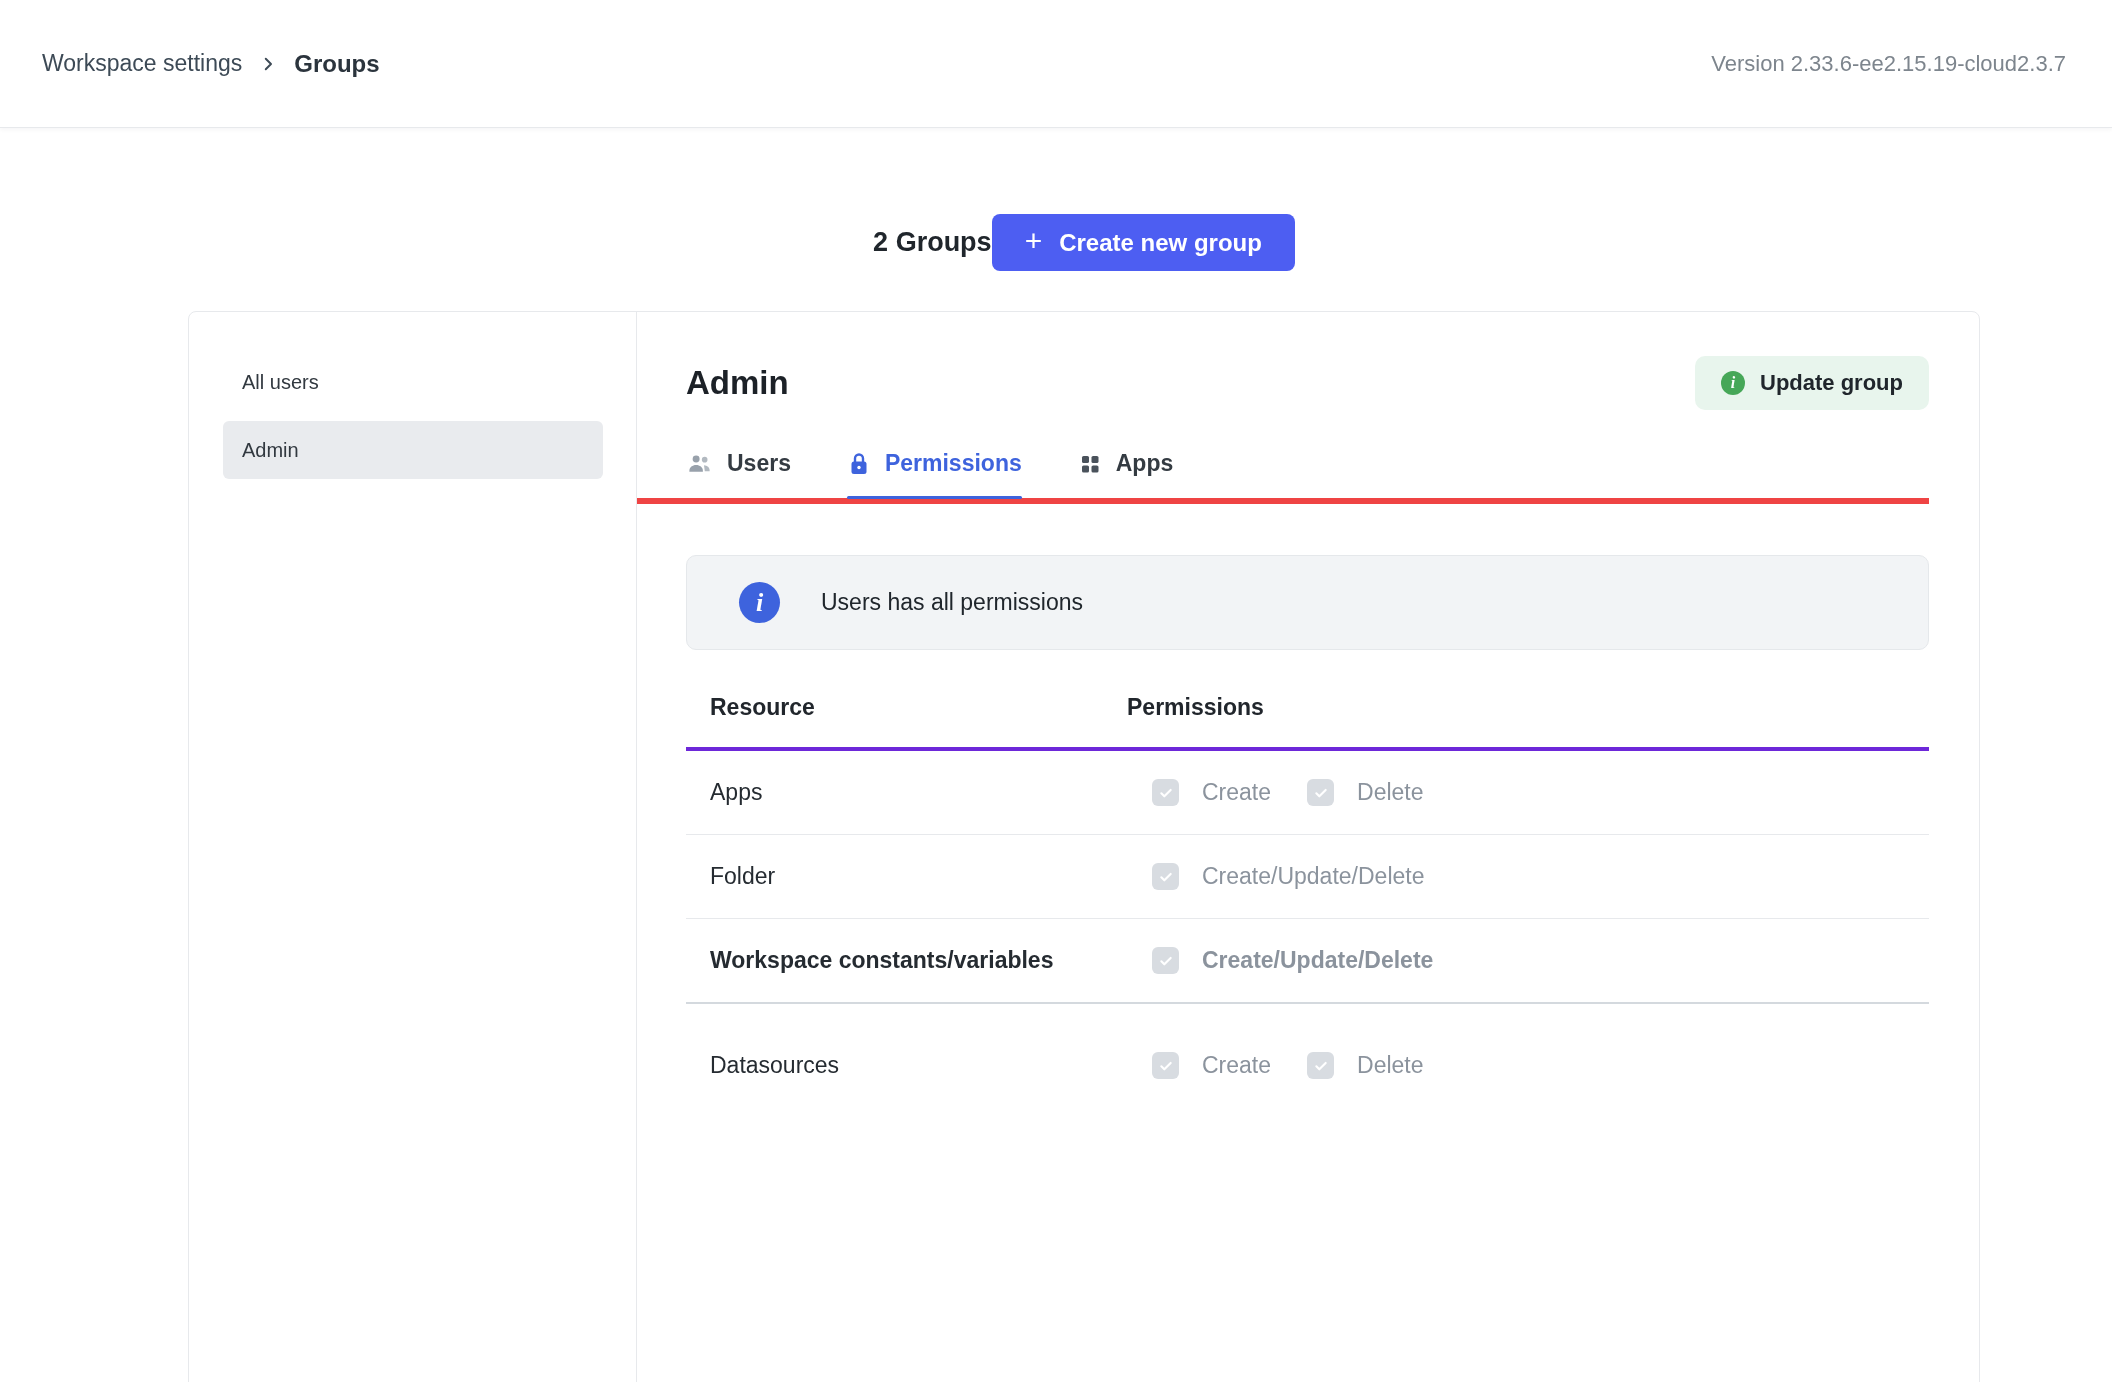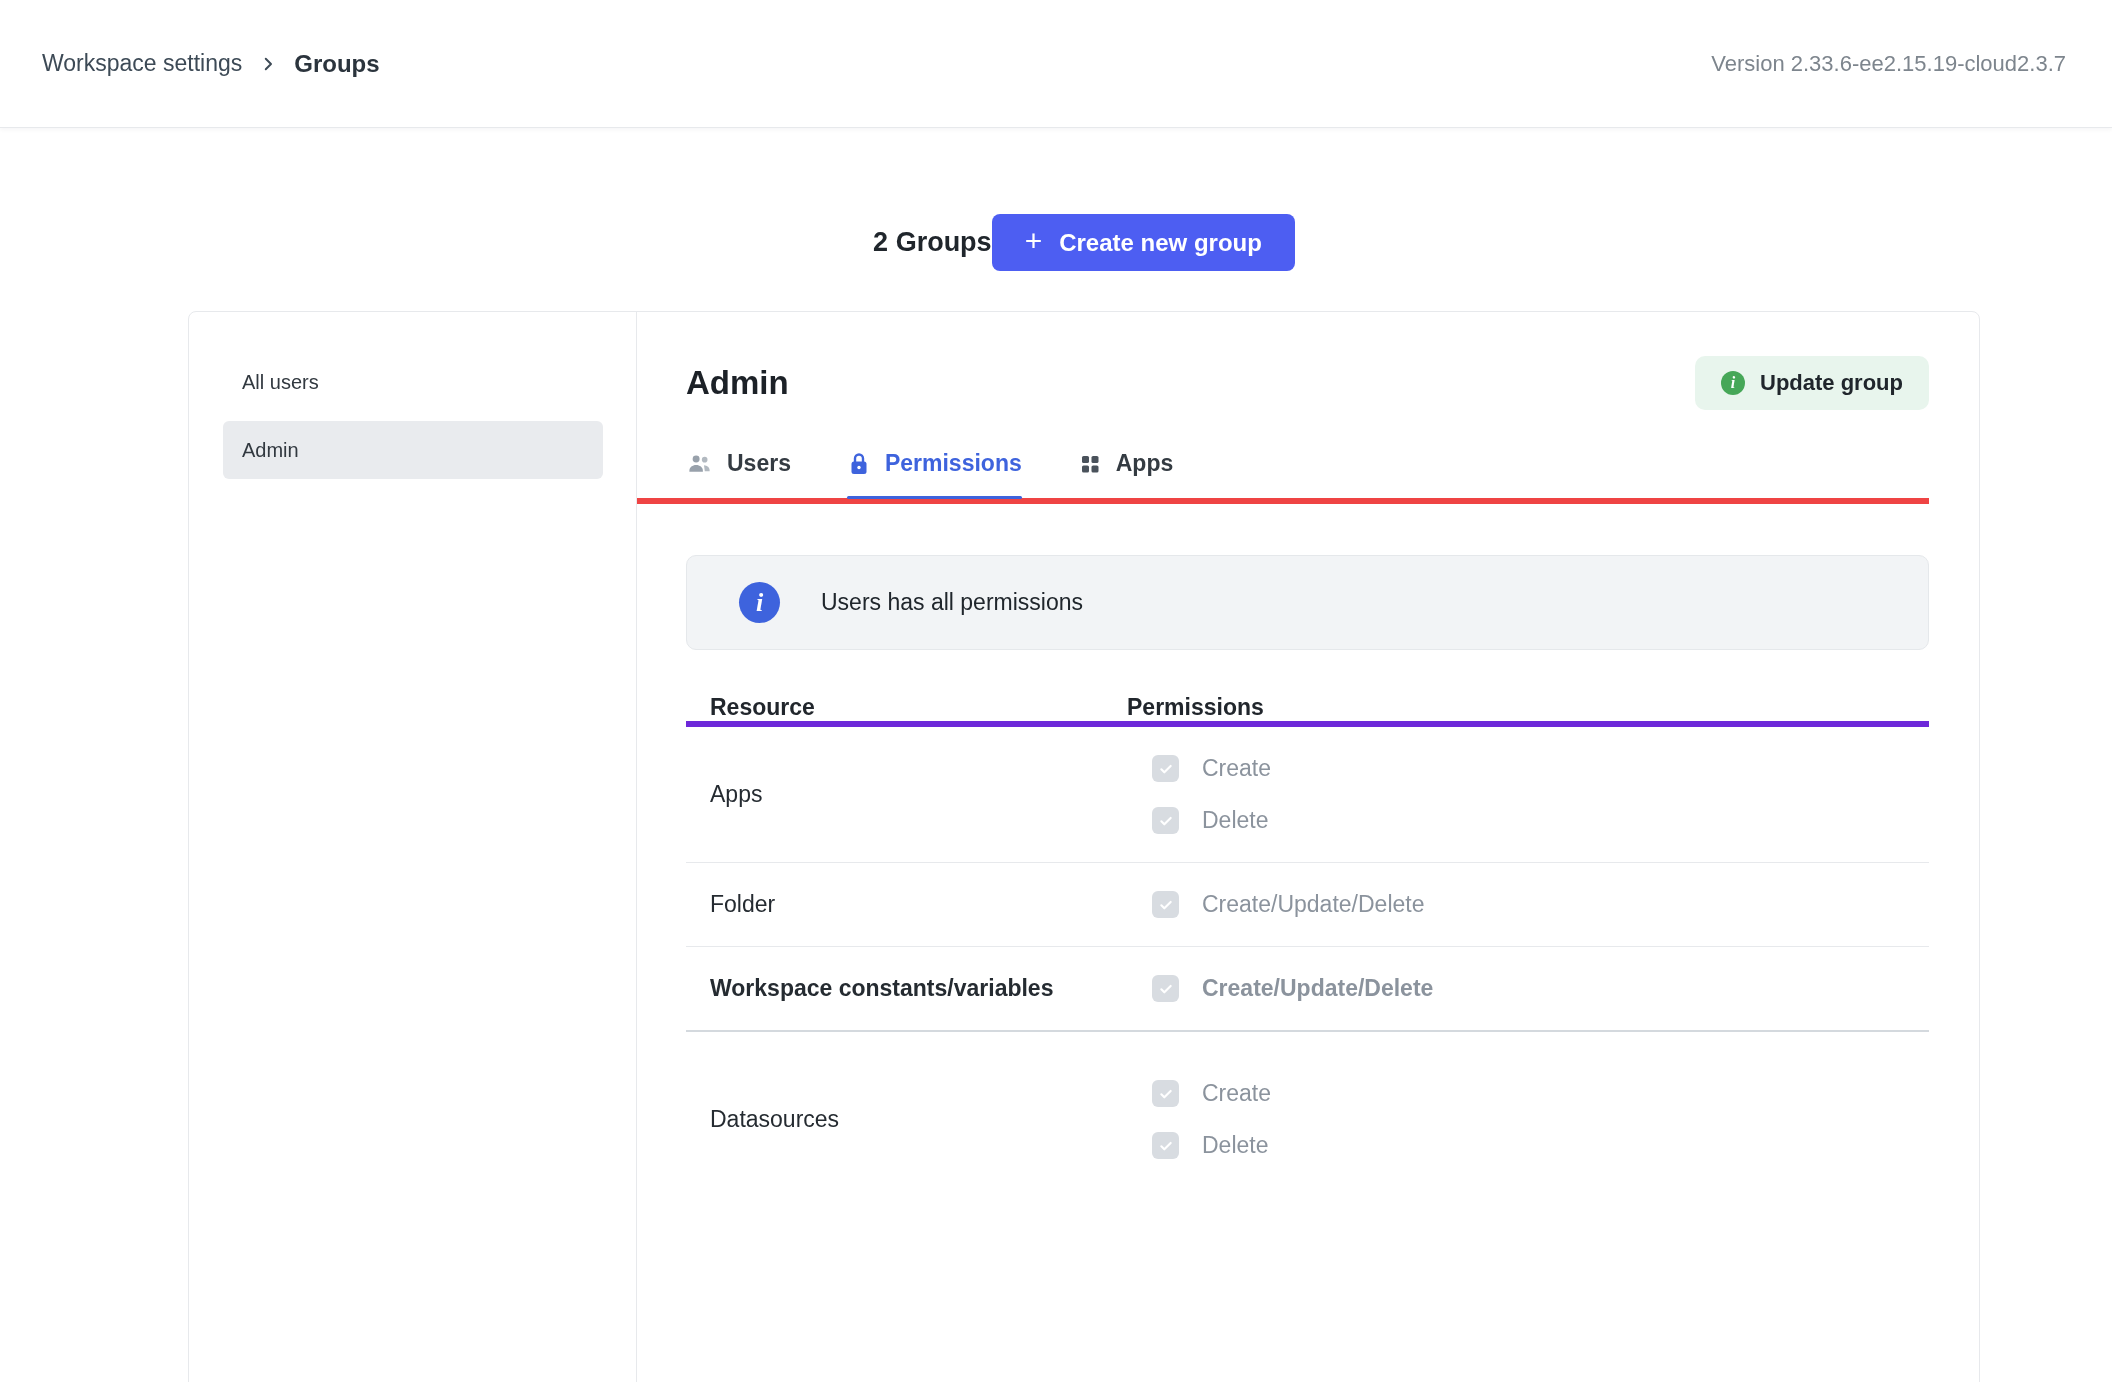--- a/index.html
+++ b/index.html
@@ -103,33 +103,33 @@
     background:#3e63dd; color:#fff;
     display:flex; align-items:center; justify-content:center;
     font-family:"Liberation Serif",serif; font-size:26px; font-weight:700; font-style:italic;
   }
   .banner-text { margin-left:41px; font-size:23px; color:#20262c; }
 
   
   .perm-table { margin-top:44px; }
   .thead {
     display:grid; grid-template-columns:441px 1fr;
-    border-bottom:6px solid #6d28d9;
+    padding-bottom:26px; border-bottom:4px solid #6d28d9;
     font-size:23px; font-weight:700; color:#21262c;
   }
   .th-resource { padding-left:24px; }
   .trow {
     display:grid; grid-template-columns:441px 1fr; align-items:center;
     padding:28px 0; border-bottom:1px solid #e7e9ec;
   }
   .trow.strong-sep { border-bottom:2px solid #d4d9de;font-weight:bold; }
   .trow.no-sep { border-bottom:none; }
   .trow.pad-top { padding-top:48px; }
   .resource { padding-left:24px; font-size:23px; color:#252b31; }
-  .perm-group { display:flex; flex-direction:column; gap:25px; padding-left:25px; }
+  .perm-group { display:flex; gap:36px; padding-left:25px; }
   .perm-line { display:flex; align-items:center; gap:23px; }
   .checkbox {
     width:27px; height:27px; border-radius:6px; background:#d8dce1;
     display:flex; align-items:center; justify-content:center; flex-shrink:0;
   }
   .perm-label { font-size:23px; color:#8b939d; }
 </style>
 </head>
 <body>
 

